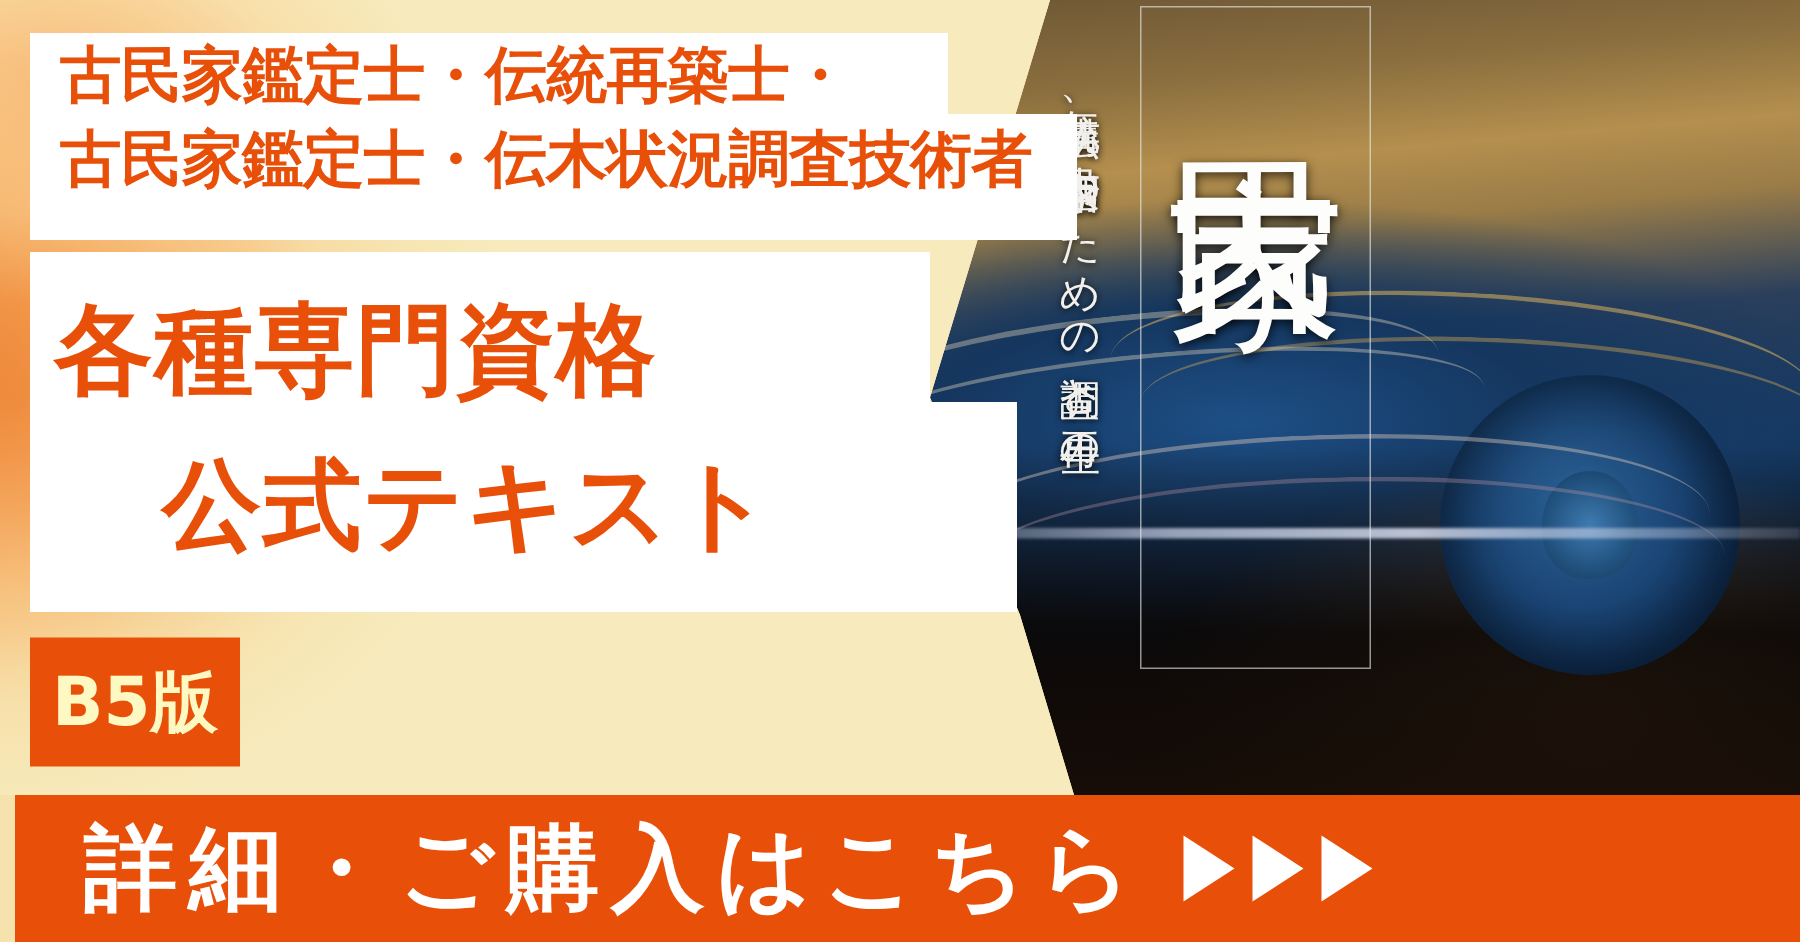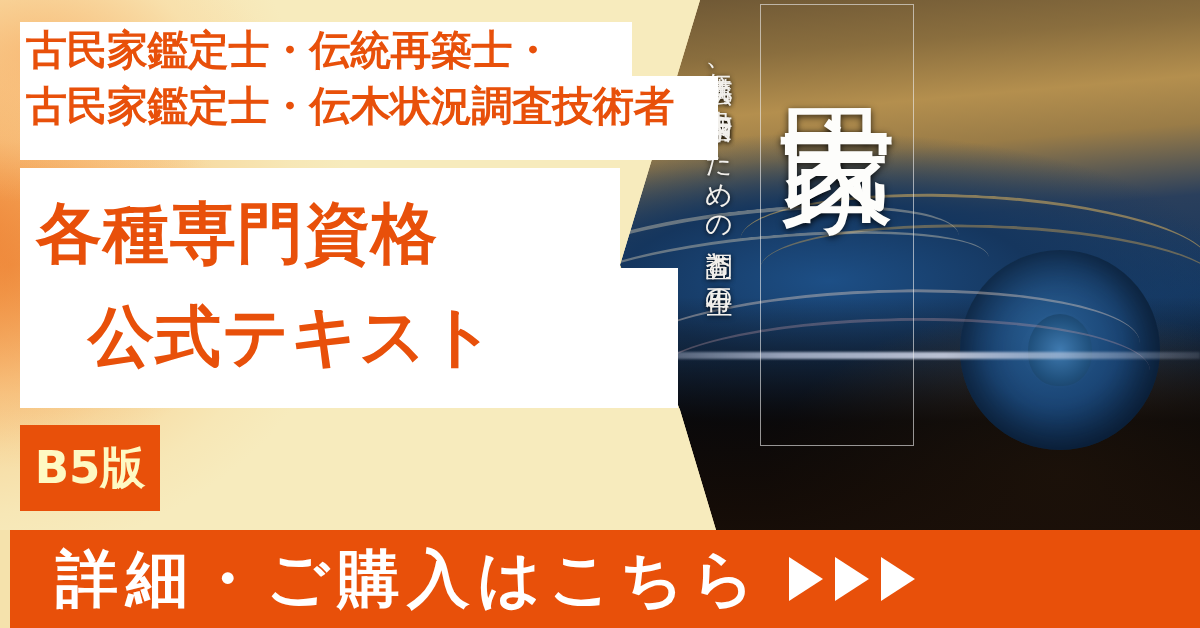--- a/index.html
+++ b/index.html
@@ -92,33 +92,33 @@
   }
 
   
   .panel-head-a{position:absolute;left:20px;top:22px;width:612px;height:56px;background:#fff;}
   .panel-head-b{position:absolute;left:20px;top:76px;width:698px;height:84px;background:#fff;}
   .head-text{
     position:absolute;left:20px;top:22px;width:720px;
     font-size:41px;line-height:56px;font-weight:700;color:#e8500a;
     letter-spacing:-0.5px;white-space:nowrap;
   }
-  .head-text .ln{display:block;padding-left:6px;}
+  .head-text .ln{display:block;padding-left:20px;}
 
   
   .panel-slogan{
     position:absolute;left:20px;top:168px;width:658px;height:240px;background:#fff;
     clip-path:polygon(0 0, 600px 0, 600px 100px, 658px 100px, 658px 240px, 0 240px);
   }
   .slogan{
     position:absolute;left:20px;top:182px;width:660px;
     font-size:66px;line-height:103px;font-weight:700;color:#e8500a;white-space:nowrap;
   }
   .slogan .l1{display:block;padding-left:16px;letter-spacing:1px;}
-  .slogan .l2{display:block;padding-left:68px;letter-spacing:1px;}
+  .slogan .l2{display:block;padding-left:88px;letter-spacing:1px;}
 
   
   .badge{
     position:absolute;left:20px;top:425px;width:140px;height:86px;background:#e8500a;
     color:#fef9c3;font-size:45px;font-weight:700;line-height:86px;text-align:center;letter-spacing:0px;
   }
   .price{
     position:absolute;left:172px;top:425px;height:86px;line-height:86px;
     font-size:55px;color:#e8500a;white-space:nowrap;letter-spacing:0px;
   }

